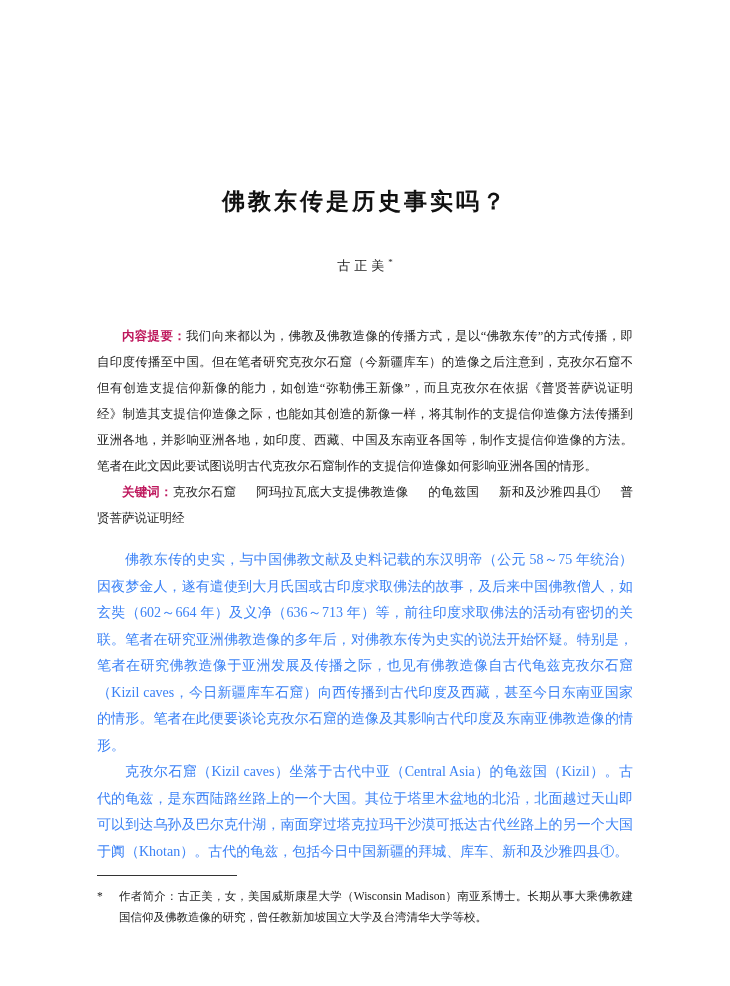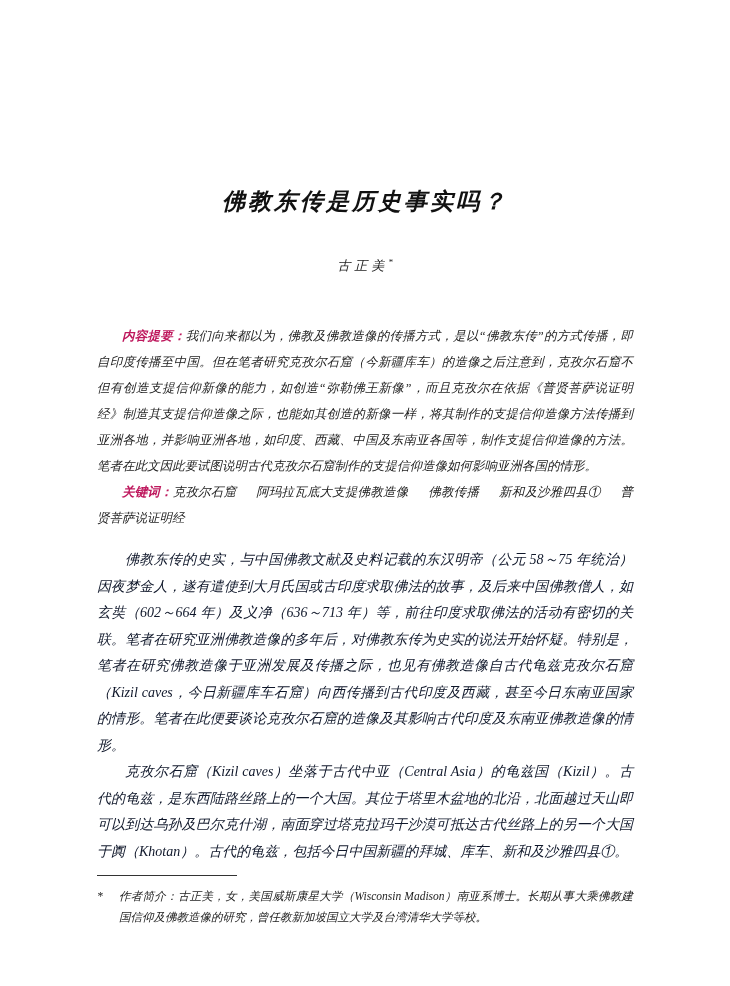--- a/index.html
+++ b/index.html
@@ -9,21 +9,20 @@
   }
   .page {
     position: relative;
     width: 730px;
     height: 986px;
     background: #ffffff;
     color: #1a1a1a;
     font-family: "Liberation Serif", "DejaVu Serif", serif;
     overflow: hidden;
     box-sizing: border-box;
-    font-style: italic;
   }
   .content {
     padding: 0 97px;
   }
   .title {
     margin: 0;
     padding-top: 186px;
     text-align: center;
     font-size: 23px;
     font-weight: bold;
@@ -63,21 +62,21 @@
     margin-top: 43px;
   }
   .kw:last-child {
     margin-right: 0;
   }
   .article-body {
     margin-top: 16px;
     font-size: 14px;
     line-height: 26.5px;
     text-align: justify;
-    color: #0f172a;
+    color: #3b82f6;
   }
   .article-body p {
     margin: 0;
     text-indent: 2em;
   }
   .footnotes-section {
     margin-top: 10px;
     font-size: 11.5px;
     line-height: 21px;
     color: #222;
@@ -108,21 +107,21 @@
   <div class="content">
 
     <h1 class="title">佛教东传是历史事实吗？</h1>
 
     <div class="author-line">
       <span>古正美</span><sup>*</sup>
     </div>
 
     <div class="abstract-section">
       <p><span class="label">内容提要：</span><span>我们向来都以为，佛教及佛教造像的传播方式，是以“佛教东传”的方式传播，即自印度传播至中国。但在笔者研究克孜尔石窟（今新疆库车）的造像之后注意到，克孜尔石窟不但有创造支提信仰新像的能力，如创造“弥勒佛王新像”，而且克孜尔在依据《普贤菩萨说证明经》制造其支提信仰造像之际，也能如其创造的新像一样，将其制作的支提信仰造像方法传播到亚洲各地，并影响亚洲各地，如印度、西藏、中国及东南亚各国等，制作支提信仰造像的方法。笔者在此文因此要试图说明古代克孜尔石窟制作的支提信仰造像如何影响亚洲各国的情形。</span></p>
-      <p><span class="label">关键词：</span><span class="kw">克孜尔石窟</span><span class="kw">阿玛拉瓦底大支提佛教造像</span><span class="kw">佛教传播</span><span class="kw">新和及沙雅四县①</span><span class="kw">普贤菩萨说证明经</span></p>
+      <p><span class="label">关键词：</span><span class="kw">克孜尔石窟</span><span class="kw">阿玛拉瓦底大支提佛教造像</span><span class="kw">的龟兹国</span><span class="kw">新和及沙雅四县①</span><span class="kw">普贤菩萨说证明经</span></p>
     </div>
 
     <div class="article-body">
       <p>佛教东传的史实，与中国佛教文献及史料记载的东汉明帝（公元 58～75 年统治）因夜梦金人，遂有遣使到大月氏国或古印度求取佛法的故事，及后来中国佛教僧人，如玄奘（602～664 年）及义净（636～713 年）等，前往印度求取佛法的活动有密切的关联。笔者在研究亚洲佛教造像的多年后，对佛教东传为史实的说法开始怀疑。特别是，笔者在研究佛教造像于亚洲发展及传播之际，也见有佛教造像自古代龟兹克孜尔石窟（Kizil caves，今日新疆库车石窟）向西传播到古代印度及西藏，甚至今日东南亚国家的情形。笔者在此便要谈论克孜尔石窟的造像及其影响古代印度及东南亚佛教造像的情形。</p>
       <p>克孜尔石窟（Kizil caves）坐落于古代中亚（Central Asia）的龟兹国（Kizil）。古代的龟兹，是东西陆路丝路上的一个大国。其位于塔里木盆地的北沿，北面越过天山即可以到达乌孙及巴尔克什湖，南面穿过塔克拉玛干沙漠可抵达古代丝路上的另一个大国于阗（Khotan）。古代的龟兹，包括今日中国新疆的拜城、库车、新和及沙雅四县①。</p>
     </div>
 
     <div class="footnotes-section">
       <div class="fn-divider"></div>
       <div class="fn-item">

